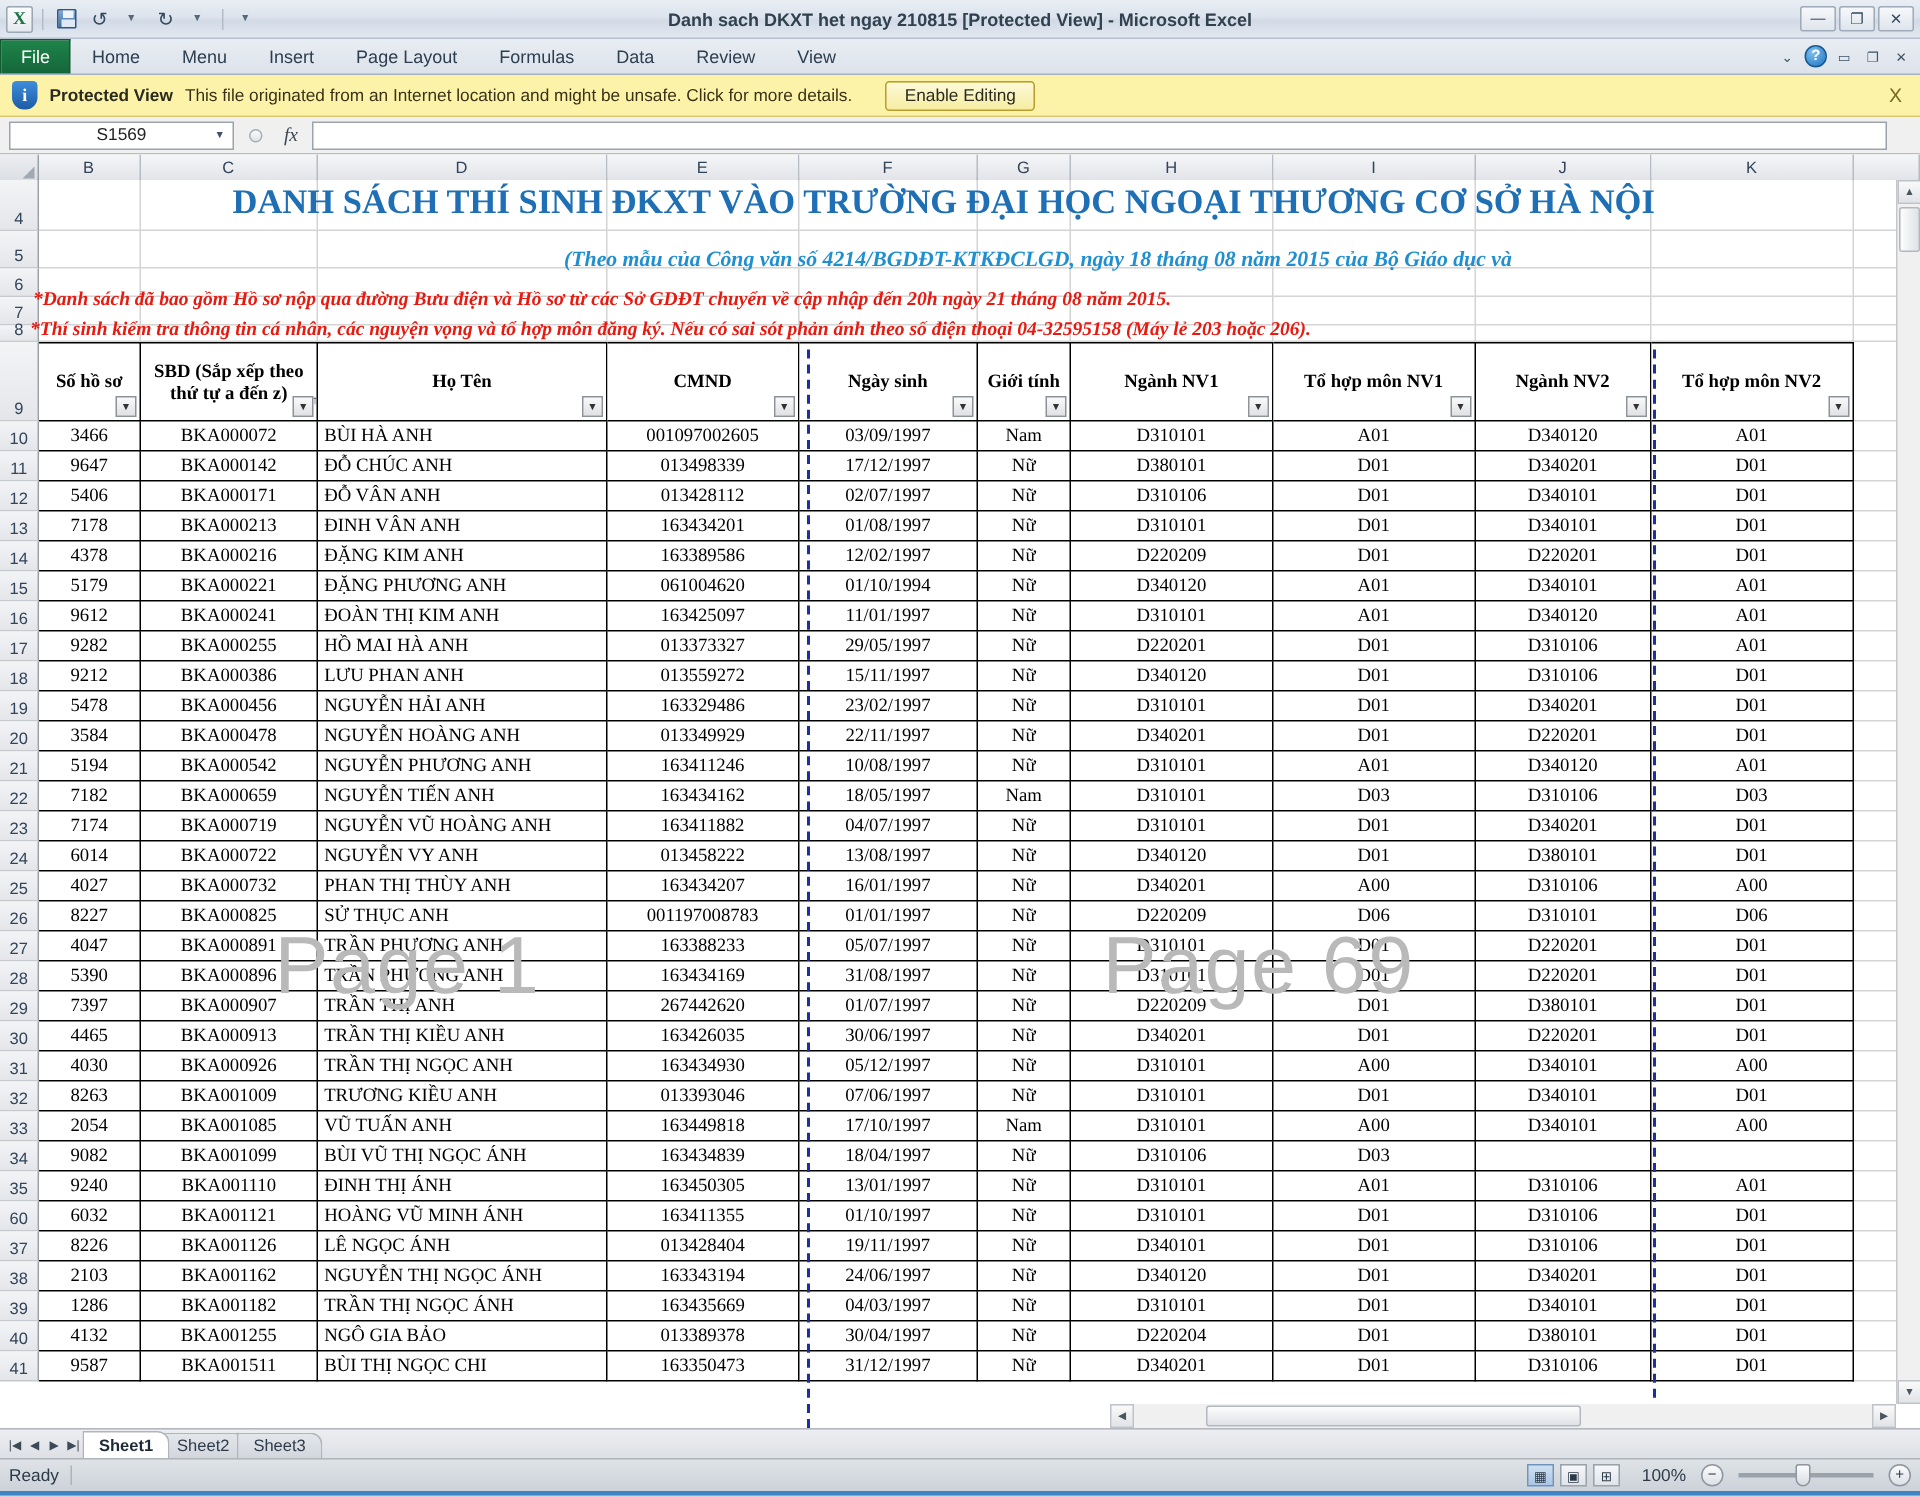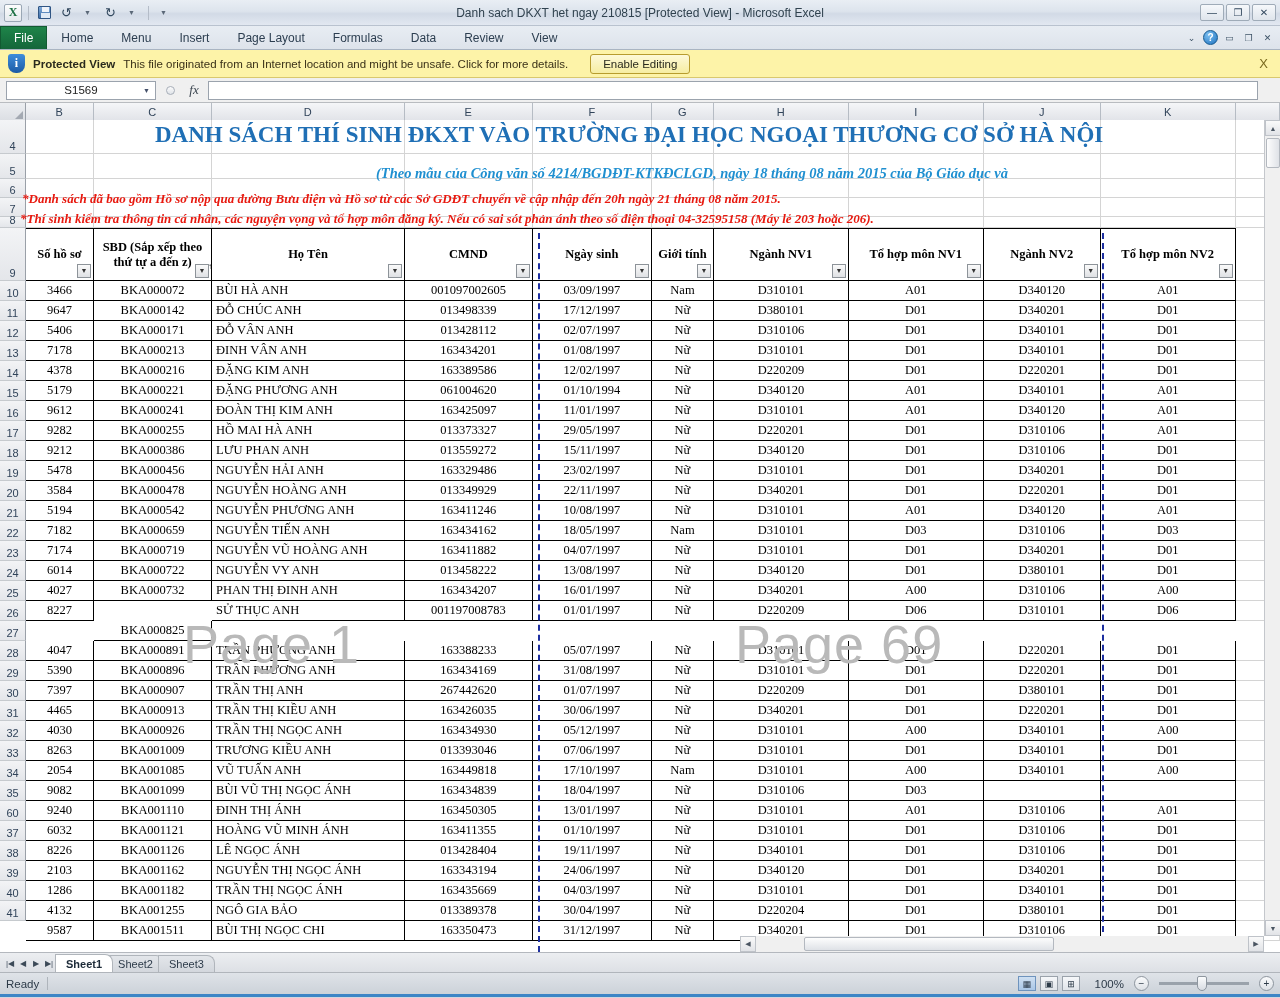--- a/index.html
+++ b/index.html
@@ -34,21 +34,21 @@
   .save-ico{
     width:13px;height:13px;background:linear-gradient(to bottom,#7fa9d8,#3f6ea8);
     border:1px solid #2f5party;border:1px solid #2f5584;border-radius:1px;position:relative;
   }
   .save-ico:before{content:"";position:absolute;left:3px;top:0;width:7px;height:5px;background:#eef3fa;}
   .save-ico:after{content:"";position:absolute;left:2px;bottom:0;width:9px;height:5px;background:#dfe9f5;}
   .arrow-ico{ font-size:13px; color:#33495f; }
   .arrow-small{ font-size:7px; color:#5b6878; margin-left:-2px; }
   .title-text{
     position:absolute; left:0; right:0; text-align:center;
-    font-size:12px; color:#30424f; pointer-events:none;
+    font-size:12px; color:#30424f; pointer-events:none;font-weight:bold;
   }
   .win-btns{ margin-left:auto; display:flex; align-items:center; gap:2px; padding-right:4px; }
   .win-btn{
     width:24px;height:17px;border:1px solid #9fabb8;border-radius:2px;
     background:linear-gradient(to bottom,#f6f8fb,#dfe5ec);
     display:flex;align-items:center;justify-content:center;font-size:10px;color:#33495f;
   }
 
   
   .ribbon{
@@ -696,33 +696,33 @@
           <div class="dcell c" style="width: 63px; height: 20px;">Nữ</div>
           <div class="dcell c" style="width: 137px; height: 20px;">D340120</div>
           <div class="dcell c" style="width: 137px; height: 20px;">D01</div>
           <div class="dcell c" style="width: 119px; height: 20px;">D380101</div>
           <div class="dcell c" style="width: 137px; height: 20px;">D01</div>
           <div class="cell" style="width: 45px; height: 20px;"></div>
         </div>
         <div class="row">
           <div class="dcell c" style="width: 69px; height: 20px;">4027</div>
           <div class="dcell c" style="width: 120px; height: 20px;">BKA000732</div>
-          <div class="dcell l" style="width: 196px; height: 20px;">PHAN THỊ ĐINH ANH</div>
+          <div class="dcell l" style="width: 196px; height: 20px;">PHAN THỊ THÙY ANH</div>
           <div class="dcell c" style="width: 130px; height: 20px;">163434207</div>
           <div class="dcell c" style="width: 121px; height: 20px;">16/01/1997</div>
           <div class="dcell c" style="width: 63px; height: 20px;">Nữ</div>
           <div class="dcell c" style="width: 137px; height: 20px;">D340201</div>
           <div class="dcell c" style="width: 137px; height: 20px;">A00</div>
           <div class="dcell c" style="width: 119px; height: 20px;">D310106</div>
           <div class="dcell c" style="width: 137px; height: 20px;">A00</div>
           <div class="cell" style="width: 45px; height: 20px;"></div>
         </div>
         <div class="row">
           <div class="dcell c" style="width: 69px; height: 20px;">8227</div>
-          <div class="dcell c" style="width: 120px; height: 20px; margin-top: 20px;">BKA000825</div>
+          <div class="dcell c" style="width: 120px; height: 20px;">BKA000825</div>
           <div class="dcell l" style="width: 196px; height: 20px;">SỬ THỤC ANH</div>
           <div class="dcell c" style="width: 130px; height: 20px;">001197008783</div>
           <div class="dcell c" style="width: 121px; height: 20px;">01/01/1997</div>
           <div class="dcell c" style="width: 63px; height: 20px;">Nữ</div>
           <div class="dcell c" style="width: 137px; height: 20px;">D220209</div>
           <div class="dcell c" style="width: 137px; height: 20px;">D06</div>
           <div class="dcell c" style="width: 119px; height: 20px;">D310101</div>
           <div class="dcell c" style="width: 137px; height: 20px;">D06</div>
           <div class="cell" style="width: 45px; height: 20px;"></div>
         </div>

